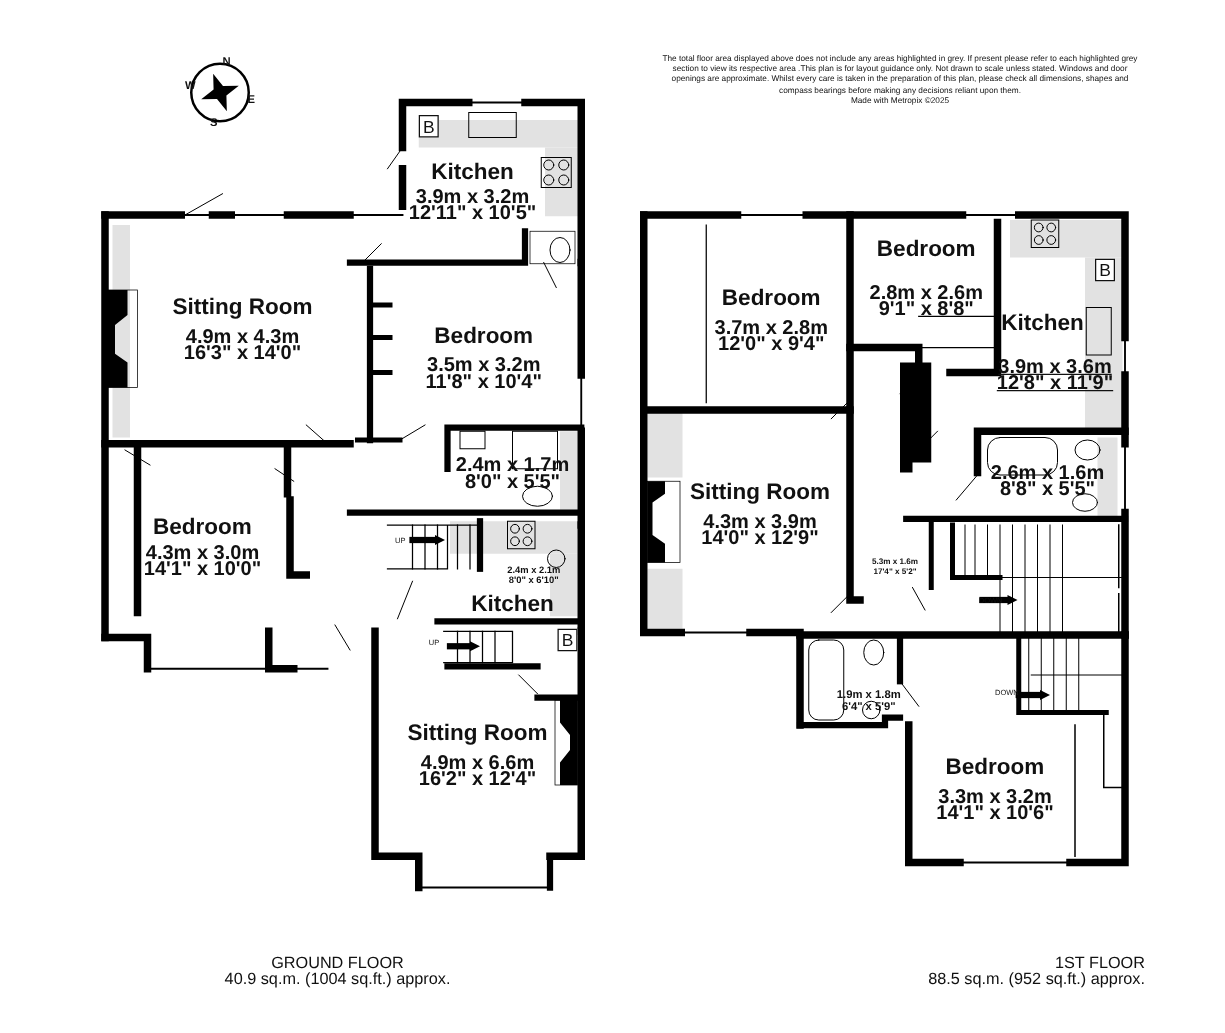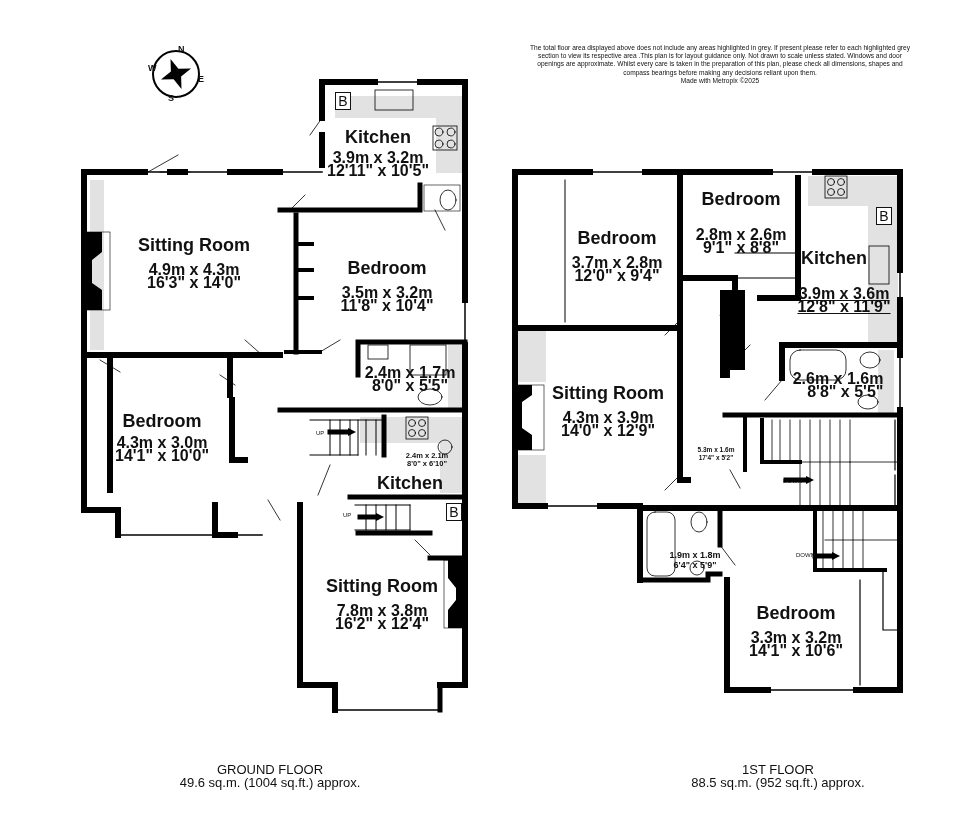--- a/index.html
+++ b/index.html
@@ -234,21 +234,21 @@
   <div class="dims" style="margin-top:6px;">4.3m  x 3.0m</div>
   <div class="dims">14'1"  x 10'0"</div>
 </div>
 <div class="room-label small" style="left:410px;top:452px;">
   <div class="dims" style="font-size:7.5px;line-height:8px;">2.4m  x 2.1m</div>
   <div class="dims" style="font-size:7.5px;line-height:8px;">8'0"  x 6'10"</div>
   <div class="name" style="margin-top:6px;">Kitchen</div>
 </div>
 <div class="room-label" style="left:382px;top:577px;">
   <div class="name">Sitting Room</div>
-  <div class="dims" style="margin-top:9px;">7.8m  x 3.8m</div>
+  <div class="dims" style="margin-top:9px;">4.9m  x 6.6m</div>
   <div class="dims">16'2"  x 12'4"</div>
 </div>
 <div class="tag" style="left:316px;top:430px;">UP</div>
 <div class="tag" style="left:343px;top:512px;">UP</div>
 <div class="boiler" style="left:335px;top:92px;">B</div>
 <div class="boiler" style="left:446px;top:503px;">B</div>
 
 <div class="room-label" style="left:617px;top:229px;">
   <div class="name">Bedroom</div>
   <div class="dims" style="margin-top:9px;text-align:center;">3.7m  x 2.8m</div>
@@ -268,37 +268,37 @@
 </div>
 <div class="room-label" style="left:608px;top:384px;">
   <div class="name">Sitting Room</div>
   <div class="dims" style="margin-top:9px;">4.3m  x 3.9m</div>
   <div class="dims">14'0"  x 12'9"</div>
 </div>
 <div class="room-label tiny" style="left:716px;top:446px;">
   <div class="dims">5.3m  x 1.6m</div>
   <div class="dims">17'4"  x 5'2"</div>
 </div>
-<div class="room-label" style="left:838px;top:372px;text-align:right;">
+<div class="room-label" style="left:838px;top:372px;">
   <div class="dims">2.6m  x 1.6m</div>
   <div class="dims">8'8"  x 5'5"</div>
 </div>
 <div class="room-label small" style="left:678px;top:550px;">
   <div class="dims">1.9m  x 1.8m</div>
   <div class="dims">6'4"  x 5'9"</div>
 </div>
 <div class="room-label" style="left:796px;top:604px;">
   <div class="name">Bedroom</div>
   <div class="dims" style="margin-top:9px;">3.3m  x 3.2m</div>
   <div class="dims">14'1"  x 10'6"</div>
 </div>
 <div class="tag" style="left:783px;top:478px;">DOWN</div>
 <div class="tag" style="left:796px;top:552px;">DOWN</div>
 <div class="boiler" style="left:876px;top:207px;">B</div>
 
 <div class="floor-caption" style="left:160px;top:763px;width:220px;">
   <div>GROUND FLOOR</div>
-  <div>49.6 sq.m. (1004 sq.ft.) approx.</div>
-</div>
-<div class="floor-caption" style="left:668px;top:763px;width:220px;">
+  <div>40.9 sq.m. (1004 sq.ft.) approx.</div>
+</div>
+<div class="floor-caption" style="left:696px;top:763px;width:220px;text-align:right;">
   <div>1ST FLOOR</div>
   <div>88.5 sq.m. (952 sq.ft.) approx.</div>
 </div>
 
 </body></html>

